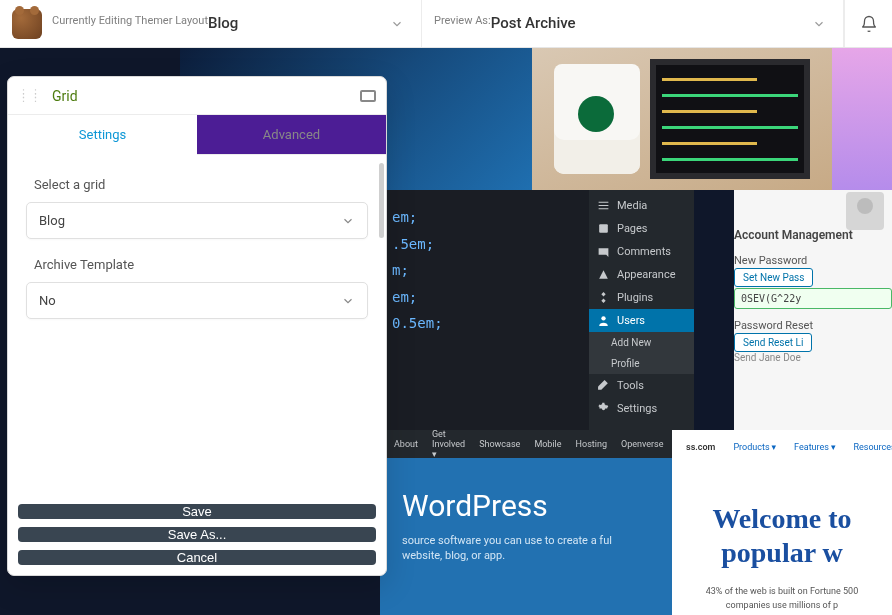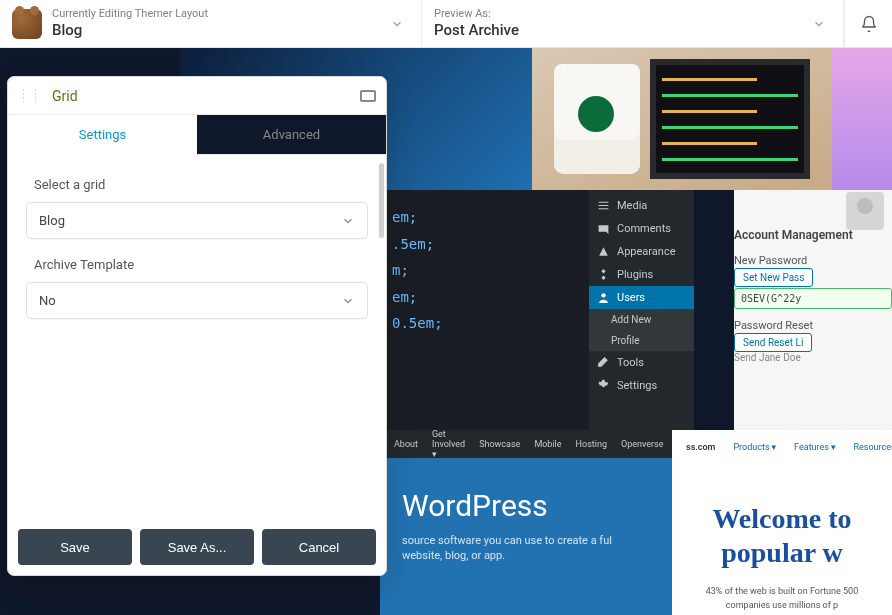--- a/index.html
+++ b/index.html
@@ -39,21 +39,21 @@
     border-radius: 6px;
     margin-right: 10px;
     position: relative;
   }
   .topbar-logo::before, .topbar-logo::after {
     content:""; position:absolute; width:9px; height:9px;
     background:#a36a3a; border-radius:50%; top:-3px;
   }
   .topbar-logo::before { left:3px }
   .topbar-logo::after { right:3px }
-  .topbar-texts { display:flex; flex-direction:column; line-height:1.25 }
+  .topbar-texts { display:flex; flex-direction:row; line-height:1.25 }
   .topbar-kicker { font-size:11px; color:#808080 }
   .topbar-title  { font-size:15px; color:#333; font-weight:500 }
   .topbar-chevron {
     margin-left:auto; color:#9a9a9a; width:24px; display:flex;
     align-items:center; justify-content:center; font-size:18px;
   }
   .topbar-bell {
     width:48px; display:flex; align-items:center; justify-content:center;
     color:#555; border-left:1px solid #ececec;
   }
@@ -134,35 +134,35 @@
     height:38px; display:flex; align-items:center; padding:0 10px;
     border-bottom:1px solid #ececec;
   }
   .panel-drag{ letter-spacing:1px; color:#ccc; font-size:11px; cursor:move;
                line-height:4px }
   .panel-title{ margin-left:10px; font-size:14px; color:#4d7c0f }
   .panel-header .spacer{ flex:1 }
   .panel-resize{ width:16px; height:12px; border:2px solid #888; border-radius:2px }
   .panel-tabs{ display:flex; height:40px }
   .panel-tab{ flex:1; display:flex; align-items:center; justify-content:center;
-              font-size:13px; color:#888; background:#0f172a; cursor:pointer;
+              font-size:13px; color:#888; background:#4c1d95; cursor:pointer;
               border-bottom:1px solid #ececec }
   .panel-tab.active{ background:#fff; color:#0d97d6; border-bottom-color:#fff }
   .panel-body{ flex:1; padding:16px 18px 10px; position:relative; overflow:hidden }
   .panel-body .scrollbar{ position:absolute; right:2px; top:8px; width:5px; height:75px;
                           background:#cfcfcf; border-radius:3px }
   .panel-body label{ display:block; font-size:13px; color:#555; margin:6px 8px 10px }
   .panel-body .select{
     border:1px solid #e0e0e0; background:#fff; border-radius:5px;
     padding:10px 12px; font-size:13px; color:#444; display:flex; align-items:center;
     box-shadow:0 1px 2px rgba(0,0,0,.03); margin-bottom:18px;
   }
   .panel-body .select svg{ margin-left:auto; color:#888 }
   .panel-footer{
-    display:flex; gap:8px; padding:10px; border-top:0;
+    display:flex; gap:8px; padding:10px; border-top:0;flex-direction:column;
   }
   .panel-footer button{
     flex:1; background:#394551; color:#fff; border:none; border-radius:4px;
     height:36px; font-size:13px; cursor:pointer;
   }
 
 </style>
 </head>
 <body>
 
@@ -226,20 +226,26 @@
       <span class="ln">em;</span>
       <span class="ln">0.5em;</span>
     </div>
 
     <div class="wp-admin">
       <div class="mi">
           <svg width="13" height="13" viewBox="0 0 24 24" fill="currentColor">
             <path d="M3 17h18v2H3zM3 5h18v2H3zM3 11h18v2H3z"></path>
           </svg>
           <span>Media</span>
+        </div>
+      <div class="mi">
+          <svg width="13" height="13" viewBox="0 0 24 24" fill="currentColor">
+            <rect x="4" y="4" width="16" height="16" rx="2"></rect>
+          </svg>
+          <span>Pages</span>
         </div>
       <div class="mi">
           <svg width="13" height="13" viewBox="0 0 24 24" fill="currentColor">
             <path d="M21 6h-18v12h14l4 4z"></path>
           </svg>
           <span>Comments</span>
         </div>
       <div class="mi">
           <svg width="13" height="13" viewBox="0 0 24 24" fill="currentColor">
             <path d="M4 20l8-16 8 16z"></path>

